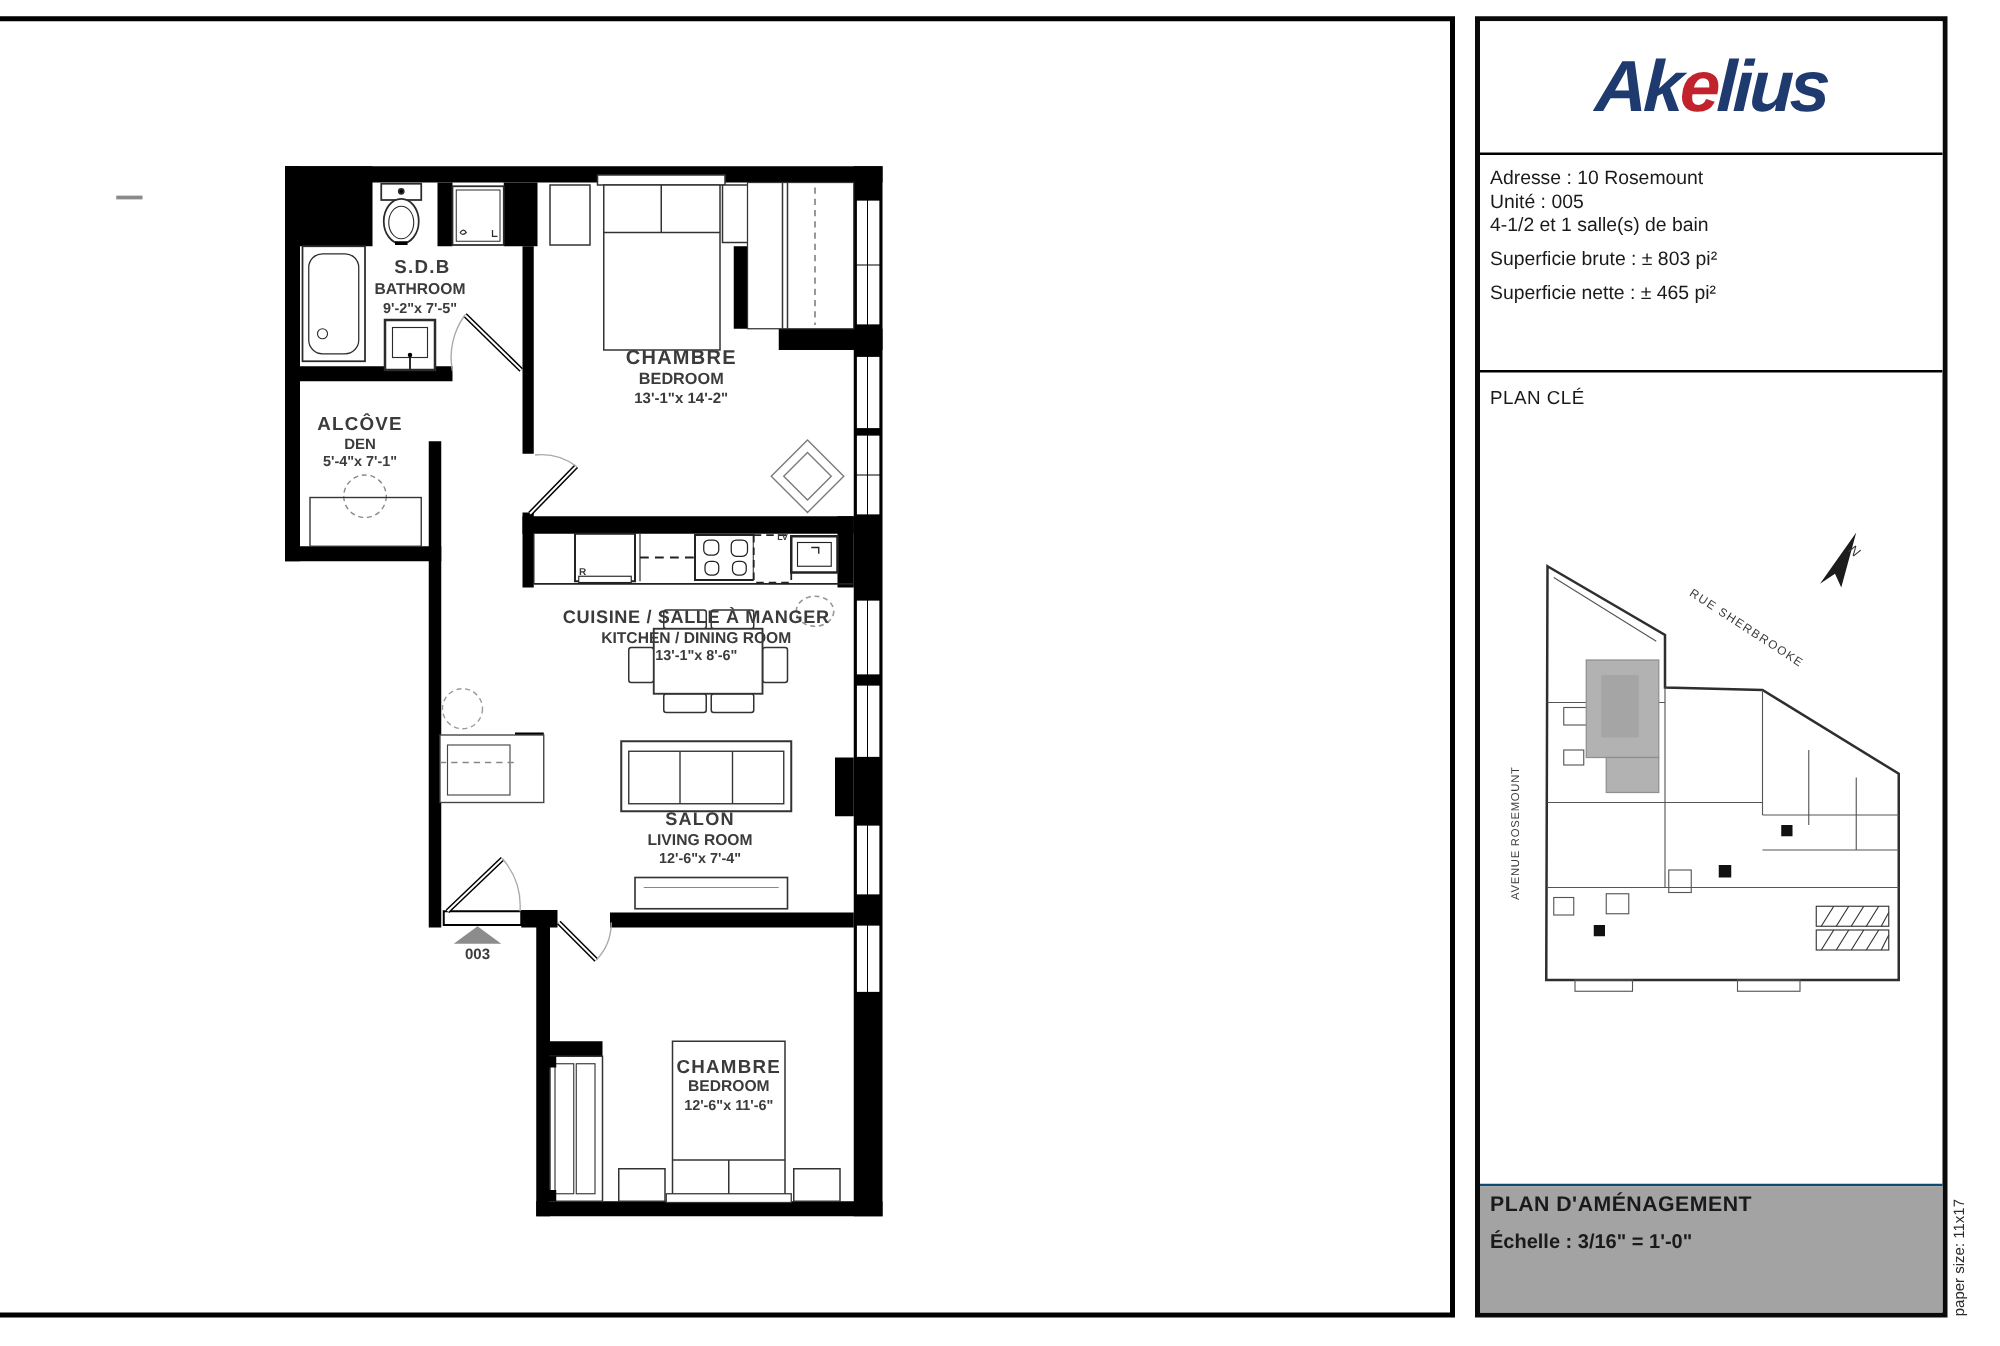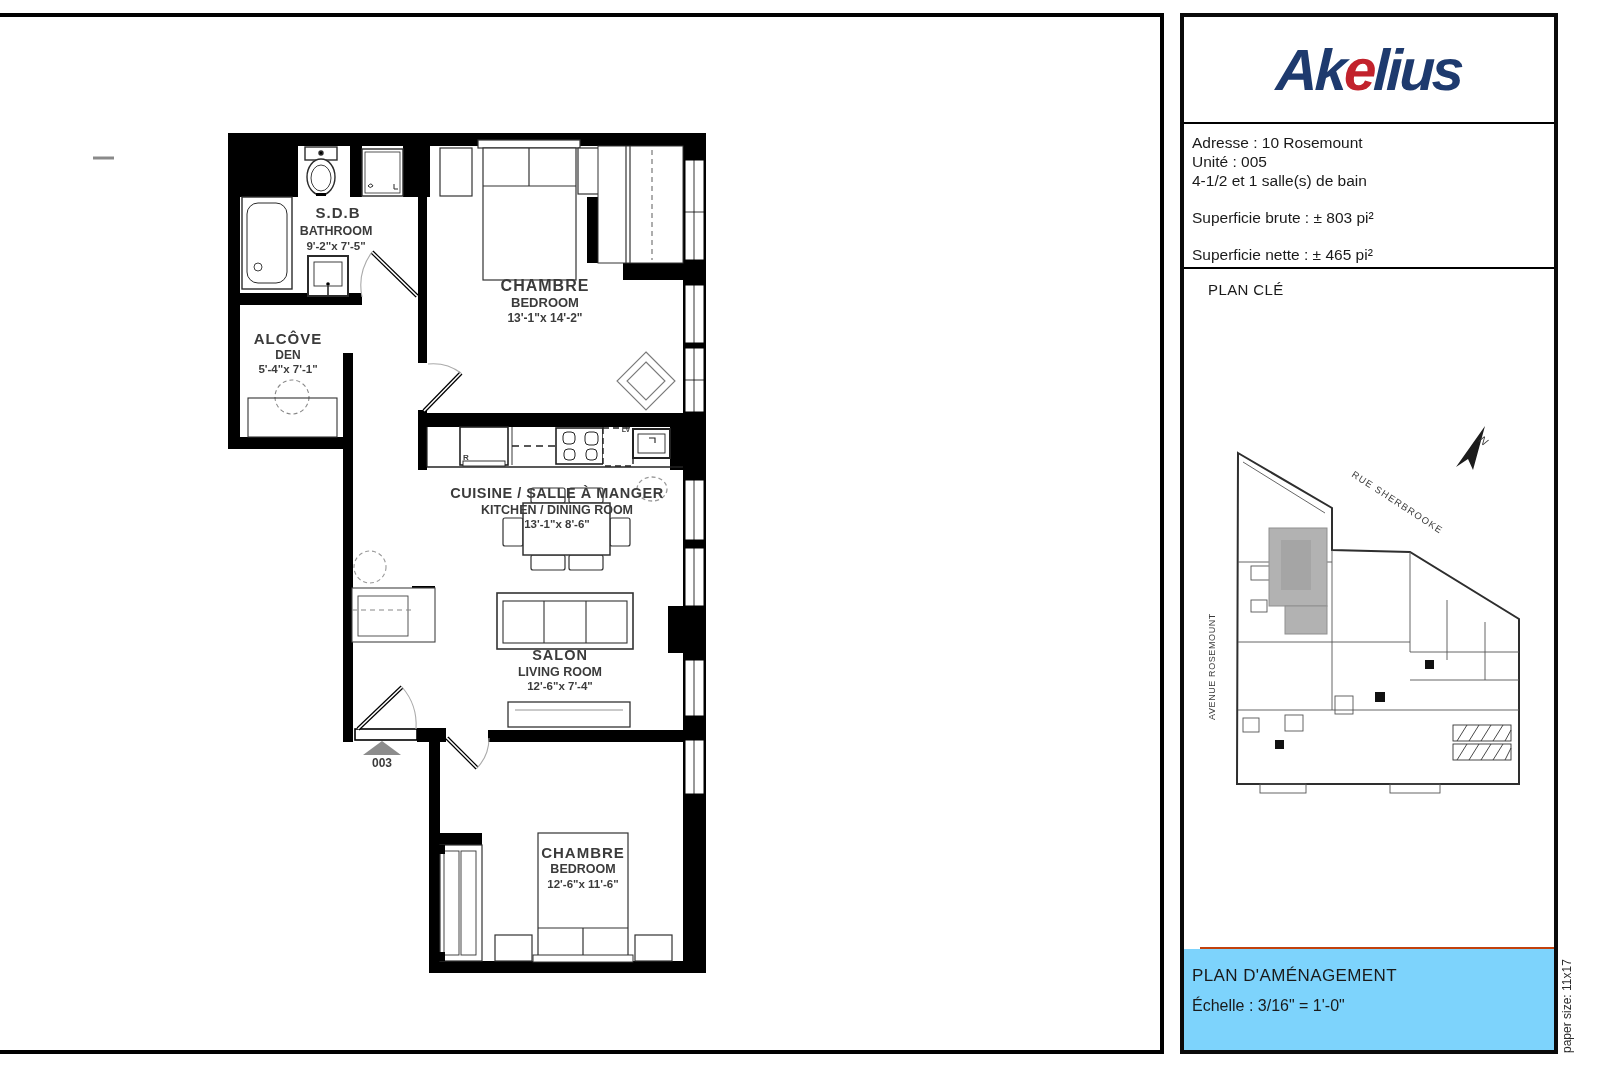--- a/index.html
+++ b/index.html
@@ -9,26 +9,26 @@
   .sheet-left{position:absolute;left:-6px;top:13px;width:1170px;height:1041px;
        border:4px solid #000;box-sizing:border-box;z-index:1;pointer-events:none;}
   .panel{position:absolute;left:1180px;top:13px;width:378px;height:1041px;
        border:4px solid #0a0a0a;box-sizing:border-box;z-index:2;
        display:flex;flex-direction:column;background:transparent;}
   .sec{box-sizing:border-box;}
   .sec-logo{height:107px;border-bottom:2px solid #000;display:flex;
        align-items:center;justify-content:center;background:#fff;}
   .logo{font-size:58px;font-weight:bold;font-style:italic;letter-spacing:-3px;
        white-space:nowrap;transform:skewX(-2deg);}
-  .sec-info{height:145px;border-bottom:2px solid #000;padding:9px 0 0 8px;
+  .sec-info{height:174px;border-bottom:2px solid #000;padding:9px 0 0 8px;
        font-size:15.5px;line-height:19px;background:#fff;}
-  .sec-info .gap{margin-top:18px;}
-  .sec-key{flex:1;border-bottom:2px solid #c2410c;padding:12px 0 0 8px;
-       font-size:15px;letter-spacing:.4px;margin-left:16px;}
-  .sec-foot{height:101px;padding:17px 0 0 8px;background:#7dd3fc;}
+  .sec-info .gap{margin-top:8px;}
+  .sec-key{flex:1;border-bottom:2px solid #0c4a6e;padding:12px 0 0 8px;
+       font-size:15px;letter-spacing:.4px;}
+  .sec-foot{height:101px;padding:5px 0 0 8px;background:#a3a3a3;font-weight:bold;}
   .foot-title{font-size:17px;letter-spacing:.4px;}
   .foot-scale{font-size:16px;margin-top:11px;}
   .paper-size{position:absolute;left:1560px;top:1053px;z-index:2;
        transform:rotate(-90deg);transform-origin:0 0;font-size:12px;color:#2b2b2b;
        white-space:nowrap;}
   .t{font-family:"Liberation Sans",sans-serif;font-weight:bold;fill:#3b3b3b;}
   .map-t{font-family:"Liberation Sans",sans-serif;fill:#3a3a3a;}
 </style>
 </head>
 <body>

